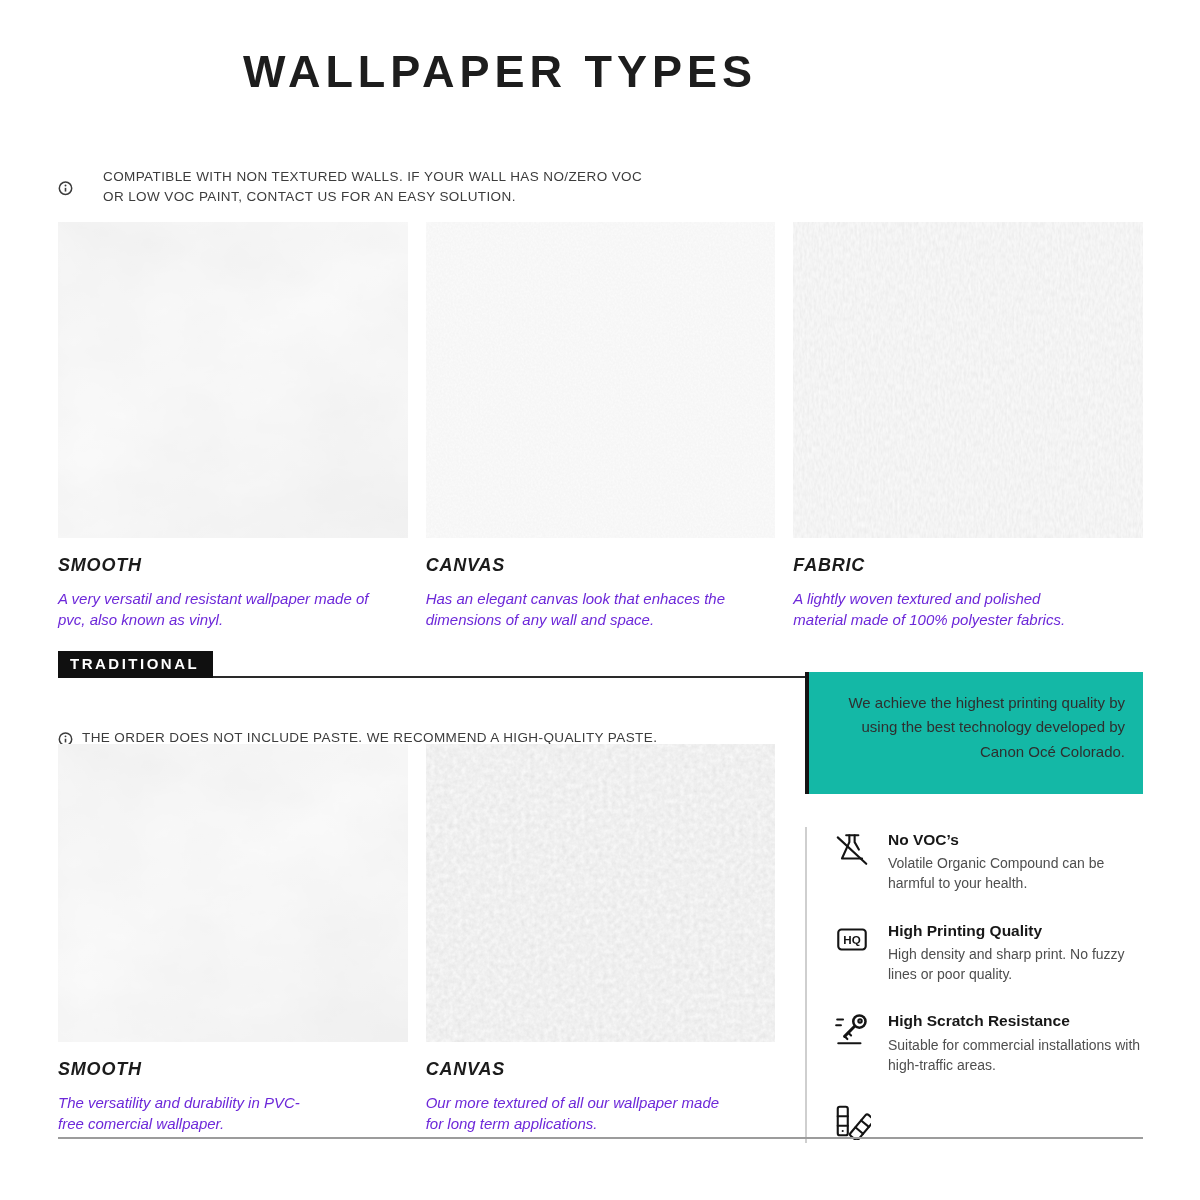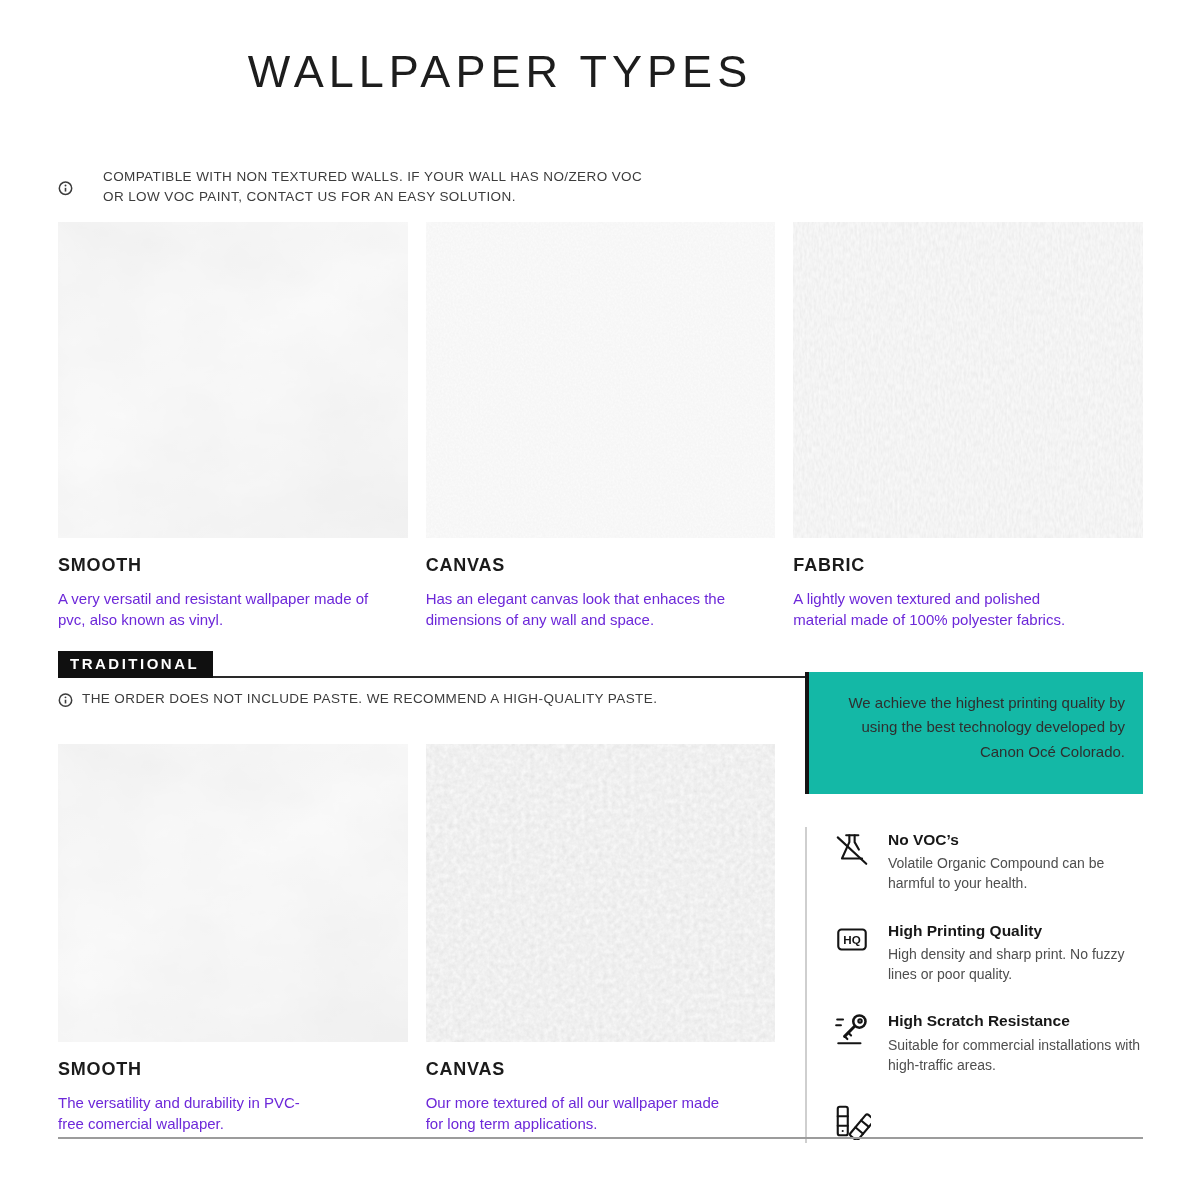--- a/index.html
+++ b/index.html
@@ -1,36 +1,36 @@
 <!DOCTYPE html>
 <html><head>
 <meta charset="utf-8">
 <style>
   html,body{margin:0;padding:0;background:#ffffff;}
   body{width:1200px;height:1200px;font-family:"Liberation Sans",sans-serif;color:#1c1c1c;}
   .page{position:relative;width:1200px;height:1200px;background:#fff;overflow:hidden;}
 
   .main-title{position:absolute;left:0;top:46px;width:1000px;text-align:center;
-    font-size:45px;font-weight:400;letter-spacing:5px;color:#1d1d1d;white-space:nowrap;}
+    font-size:45px;font-weight:700;letter-spacing:5px;color:#1d1d1d;white-space:nowrap;}
 
   .section-header{position:absolute;left:58px;right:57px;display:flex;align-items:flex-end;}
   .hdr1{top:126px;} .hdr2{top:651px;justify-content:center;}
   .section-tag{background:#101010;color:#ffffff;font-size:15px;font-weight:600;
     letter-spacing:2.5px;padding:5px 14px 5px 12px;line-height:1.1;white-space:nowrap;}
   .section-rule{flex:1;border-bottom:2px solid #2a2a2a;}
 
   .note{position:absolute;left:58px;display:flex;gap:9px;font-size:13.5px;font-weight:500;
     letter-spacing:.4px;color:#3c3c3c;line-height:1.5;}
-  .note1{top:167px;gap:30px;} .note2{top:689px;justify-content:center;}
+  .note1{top:167px;gap:30px;} .note2{top:728px;justify-content:center;}
   .note .txt{max-width:550px;}
   .note1 .txt{max-width:550px;} .note2 .txt{max-width:720px;}
   .info-glyph{flex:0 0 15px;margin-top:2px;}
 
   .swatch-row{position:absolute;left:58px;width:1085px;display:grid;
-    grid-template-columns:1fr 1fr 1fr;column-gap:18px;}
+    grid-template-columns:1fr 1fr 1fr;column-gap:18px;font-style:italic;}
   .row1{top:222px;} .row2{top:744px;}
   .tex-box{width:100%;position:relative;overflow:hidden;
     background:linear-gradient(150deg,#ededed 0%,#f7f7f7 45%,#eaeaea 100%);}
   .row1 .tex-box{height:316px;} .row2 .tex-box{height:298px;}
   .tex-box svg{display:block;width:100%;height:100%;}
   .swatch-name{margin-top:17px;font-size:18px;font-weight:600;letter-spacing:.8px;color:#1b1b1b;}
   .swatch-desc{margin-top:13px;font-size:15px;line-height:1.38;color:#6d28d9;}
   .w320{max-width:322px;} .w310{max-width:312px;} .w305{max-width:300px;}
   .w250{max-width:252px;}
 

